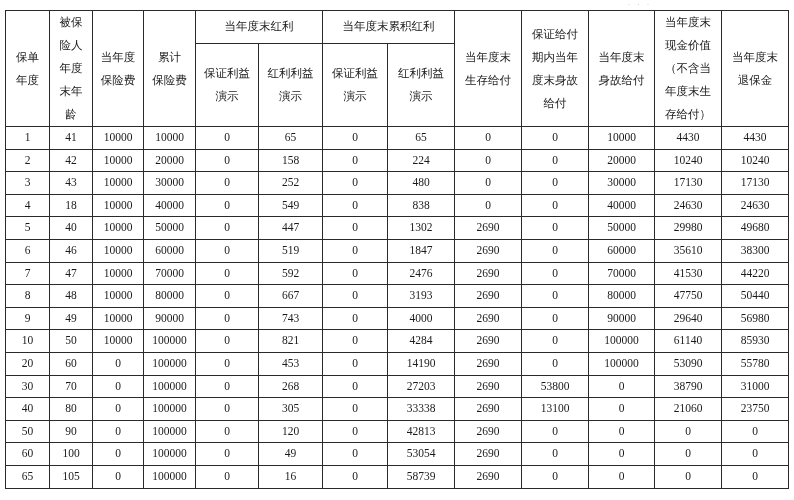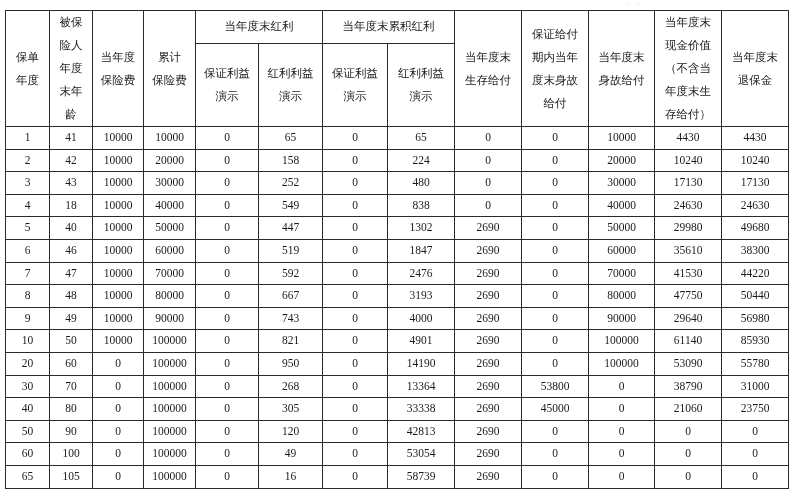--- a/index.html
+++ b/index.html
@@ -232,68 +232,68 @@
         <td>56980</td>
       </tr>
       <tr>
         <td>10</td>
         <td>50</td>
         <td>10000</td>
         <td>100000</td>
         <td>0</td>
         <td>821</td>
         <td>0</td>
-        <td>4901</td>
+        <td>4284</td>
         <td>2690</td>
         <td>0</td>
         <td>100000</td>
         <td>61140</td>
         <td>85930</td>
       </tr>
       <tr>
         <td>20</td>
         <td>60</td>
         <td>0</td>
         <td>100000</td>
         <td>0</td>
-        <td>950</td>
+        <td>453</td>
         <td>0</td>
         <td>14190</td>
         <td>2690</td>
         <td>0</td>
         <td>100000</td>
         <td>53090</td>
         <td>55780</td>
       </tr>
       <tr>
         <td>30</td>
         <td>70</td>
         <td>0</td>
         <td>100000</td>
         <td>0</td>
         <td>268</td>
         <td>0</td>
-        <td>13364</td>
+        <td>27203</td>
         <td>2690</td>
         <td>53800</td>
         <td>0</td>
         <td>38790</td>
         <td>31000</td>
       </tr>
       <tr>
         <td>40</td>
         <td>80</td>
         <td>0</td>
         <td>100000</td>
         <td>0</td>
         <td>305</td>
         <td>0</td>
         <td>33338</td>
         <td>2690</td>
-        <td>45000</td>
+        <td>13100</td>
         <td>0</td>
         <td>21060</td>
         <td>23750</td>
       </tr>
       <tr>
         <td>50</td>
         <td>90</td>
         <td>0</td>
         <td>100000</td>
         <td>0</td>

